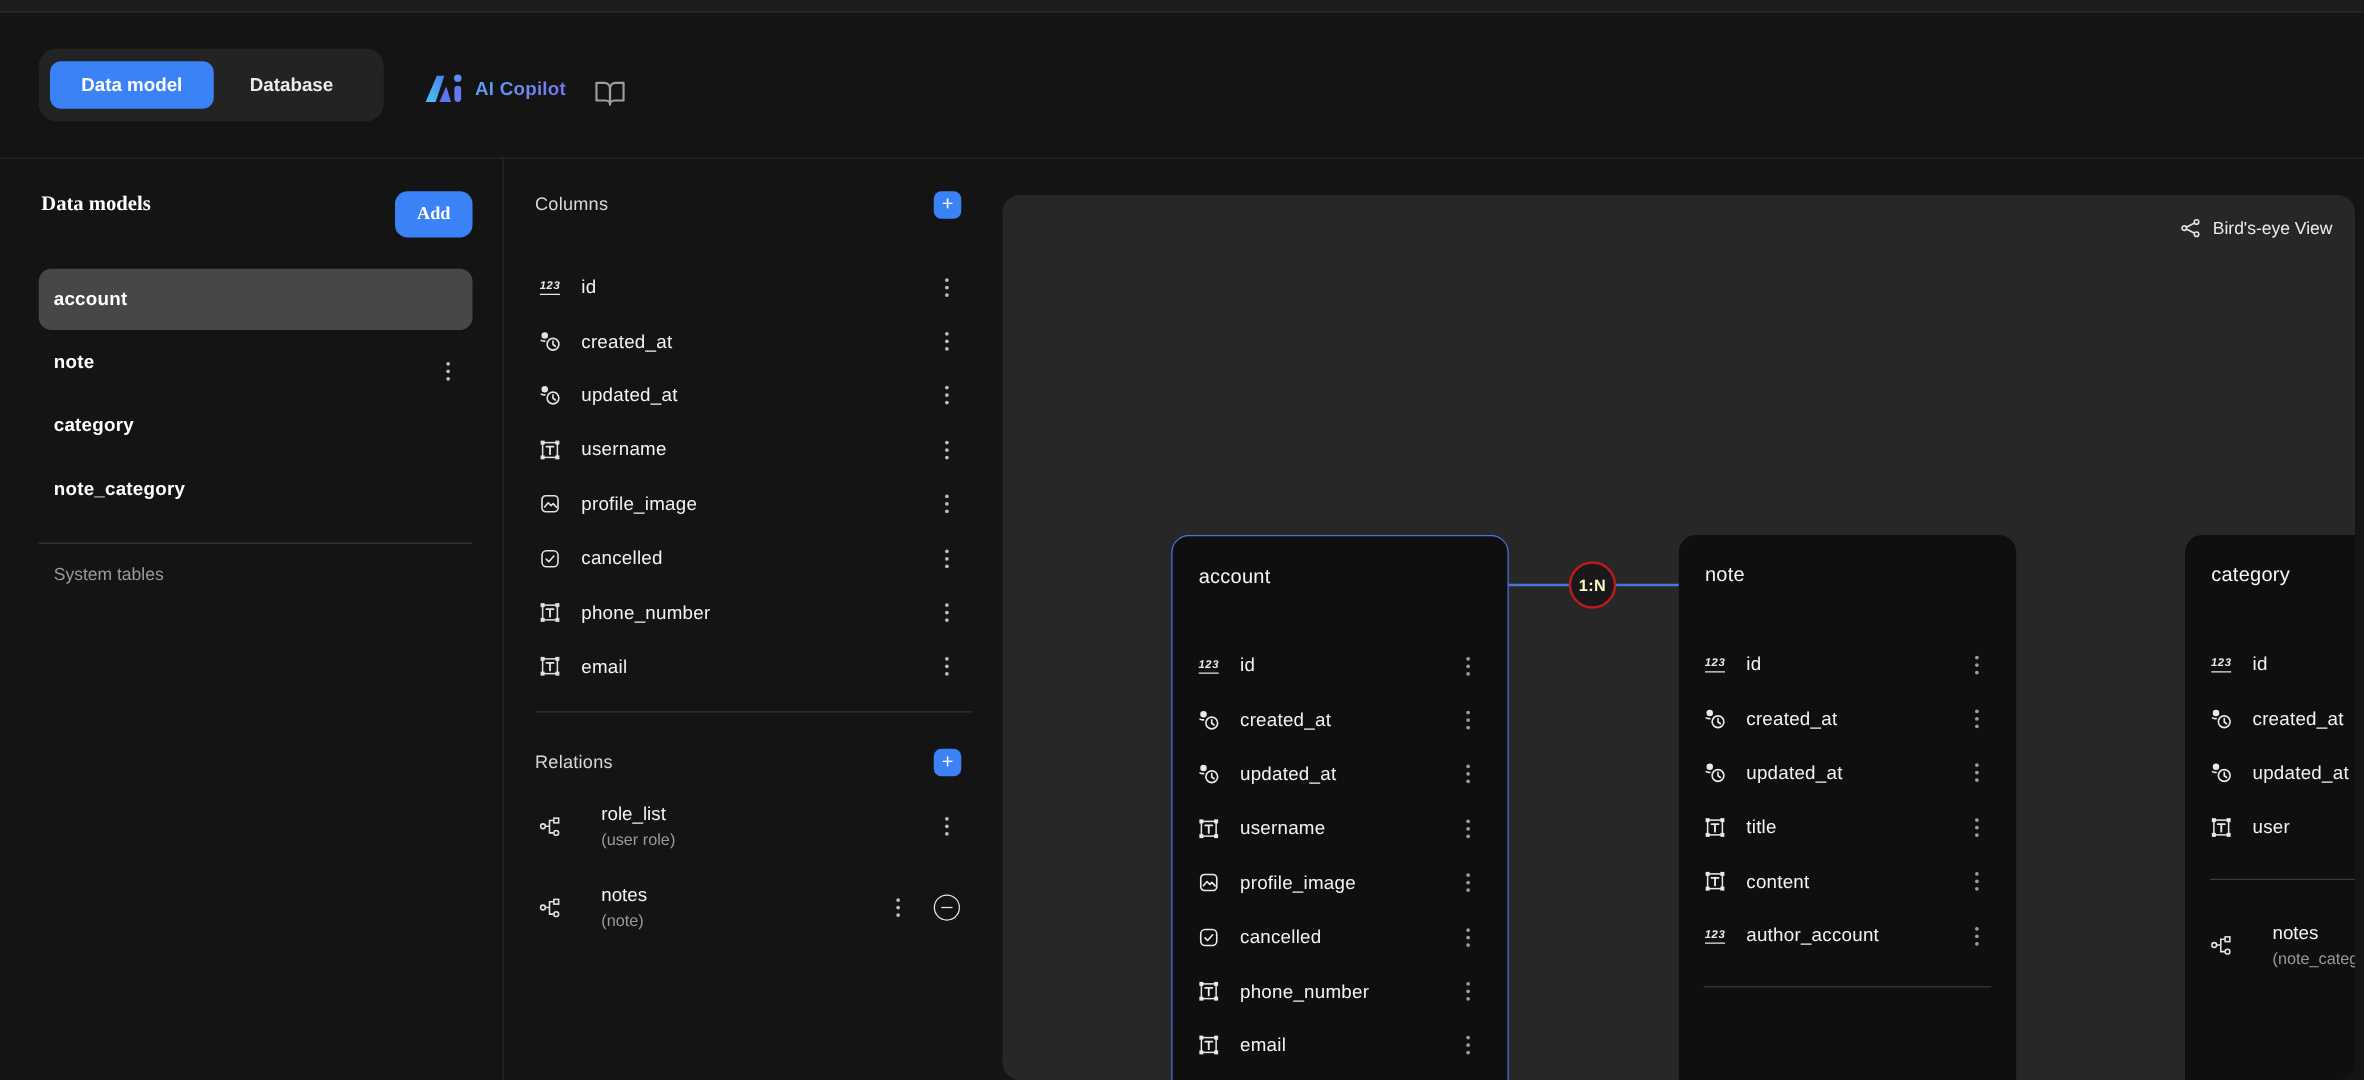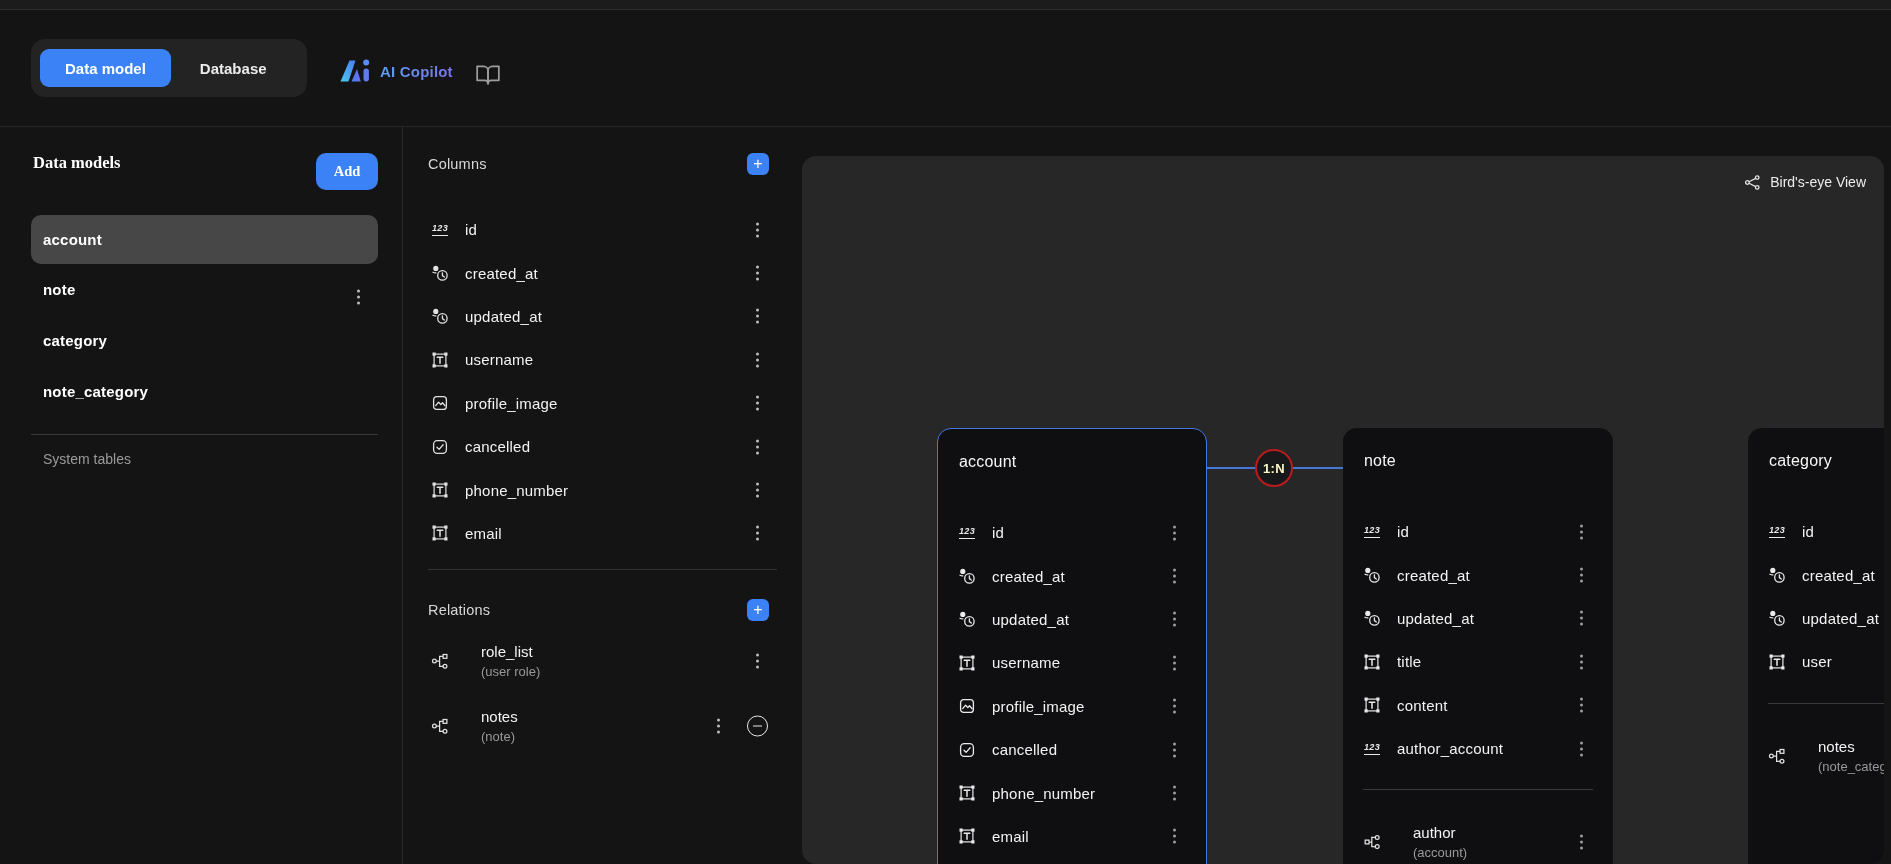--- a/index.html
+++ b/index.html
@@ -564,39 +564,20 @@
               <span class="num-glyph">123</span>
             </span>
             <span class="col-label">author_account</span>
             <span class="kebab">
               <i></i>
               <i></i>
               <i></i>
             </span>
           </div>
           <hr class="card-divider">
-          <div class="card-rel">
-            <span class="type-ic">
-              <svg width="18" height="18" viewBox="0 0 18 18" fill="none" stroke="currentColor" stroke-width="1.25">
-    <rect x="2.2" y="7.1" width="3.8" height="3.8"></rect>
-                <circle cx="14.2" cy="4.4" r="1.9"></circle>
-    <circle cx="14.2" cy="13.6" r="1.9"></circle>
-                <path d="M6 9h2.8M8.8 9V4.4h3.5M8.8 9v4.6h3.5"></path>
-              </svg>
-            </span>
-            <div class="rel-text">
-              <div class="rel-name">author</div>
-              <div class="rel-target">(account)</div>
-            </div>
-            <span class="kebab">
-              <i></i>
-              <i></i>
-              <i></i>
-            </span>
-          </div>
         </div>
       </div>
       <div class="card" style="left: 946px; top: 272px; width: 270px; height: 528px;">
         <div class="card-title">category</div>
         <div class="card-rows">
           <div class="card-row">
             <span class="type-ic">
               <span class="num-glyph">123</span>
             </span>
             <span class="col-label">id</span>

